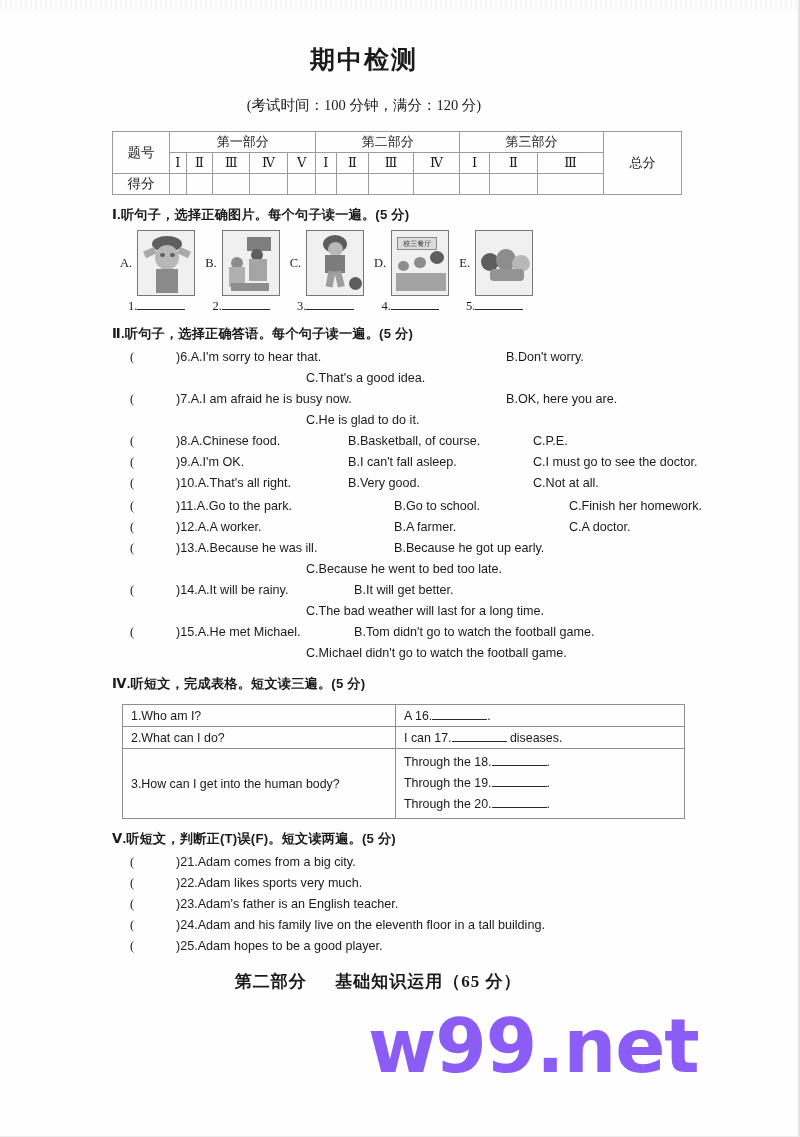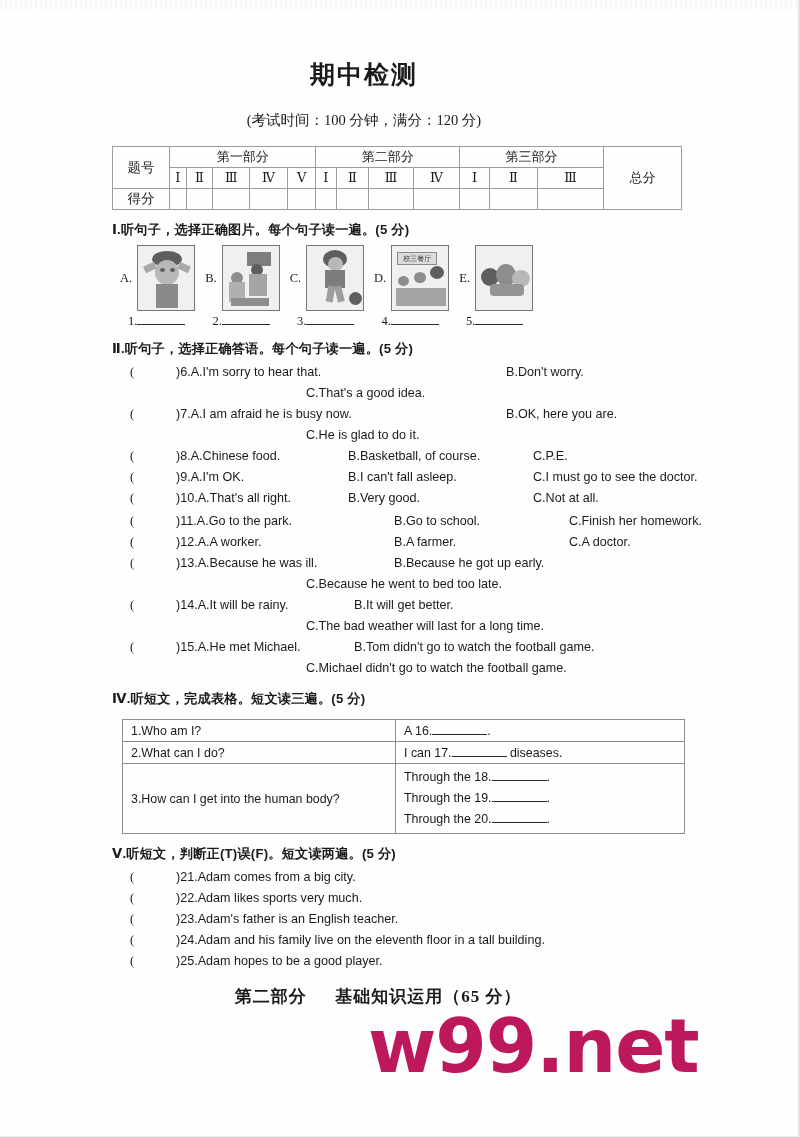--- a/index.html
+++ b/index.html
@@ -22,21 +22,21 @@
   }
   .scan-noise {
     position: absolute;
     left: 0; top: 0; right: 0; height: 10px;
     background: repeating-linear-gradient(90deg,
       #f4f4f4 0px, #f4f4f4 2px, #fdfdfd 2px, #fdfdfd 5px);
     opacity: .75;
   }
   .content {
     position: absolute;
-    left: 0; top: 16px;
+    left: 0; top: 1px;
     width: 728px;
   }
 
   
   .doc-title {
     text-align: center;
     font-family: "Liberation Serif", "DejaVu Serif", serif;
     font-size: 25px;
     font-weight: bold;
     letter-spacing: 2px;
@@ -170,21 +170,21 @@
 
   
   .tflist { margin-left: 130px; margin-top: 1px; }
 
   
   .watermark {
     position: absolute;
     left: 368px; top: 1003px;
     font-size: 74px;
     font-weight: bold;
-    color: #be185d;
+    color: #8b5cf6;
     letter-spacing: -1px;
     font-family: "DejaVu Sans", sans-serif;
     user-select: none;
     z-index: 0;
     text-align: center;
   }
   .part2-heading { position: relative; z-index: 2; padding-left: 28px; }
 </style>
 </head>
 <body>

